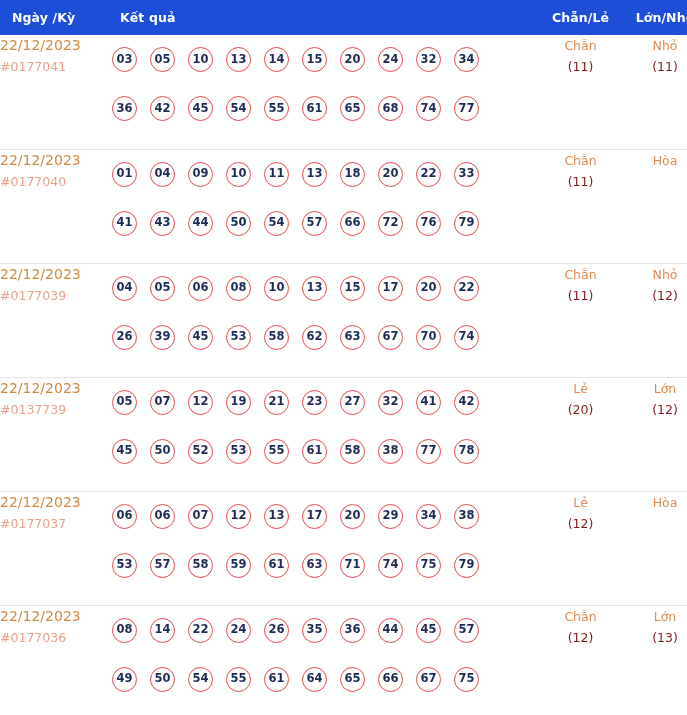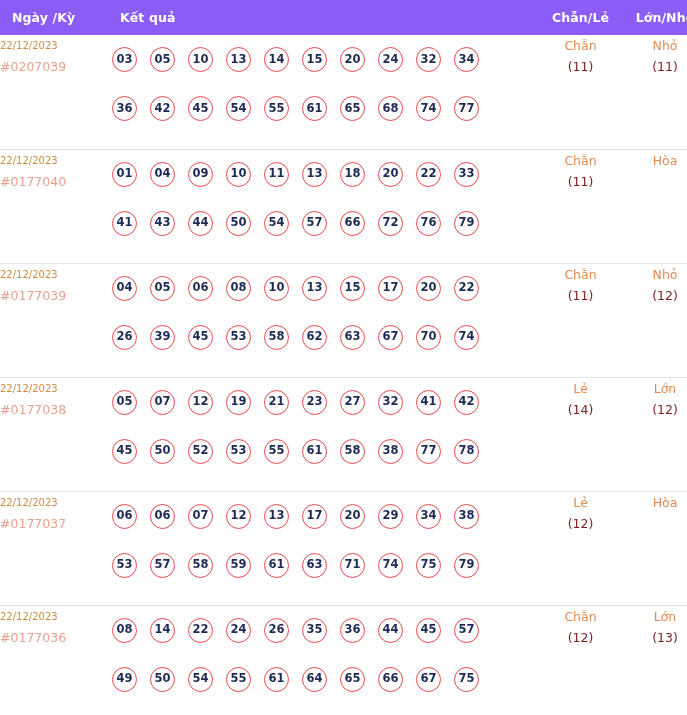--- a/index.html
+++ b/index.html
@@ -19,21 +19,21 @@
     border-collapse: collapse;
     table-layout: fixed;
   }
 
   
   .thead-row {
     height: 35px;
     background: #f28a30;
   }
   .thead-row th {
-    background: #8b5cf6;
+    background: #1d4ed8;
     color: #ffffff;
     font-size: 12.5px;
     font-weight: bold;
     padding: 0;
     vertical-align: middle;
     letter-spacing: 0.1px;
   }
   th.col-date   { width: 100px; text-align: left;   padding-left: 12px; }
   th.col-result { width: 418px; text-align: left;   padding-left: 8px;  }
   th.col-parity { width: 85px;  text-align: center; }
@@ -51,21 +51,21 @@
   }
 
   .cell-date {
     padding-top: 11px;
     padding-left: 12px;
     line-height: 21px;
     white-space: nowrap;
   }
   .date-text {
     display: block;
-    font-size: 10px;
+    font-size: 14px;
     color: #d28a43;
   }
   .period-text {
     display: block;
     font-size: 12.5px;
     color: #e9a18c;
   }
 
   .cell-result {
     padding-top: 7px;
@@ -123,21 +123,21 @@
       <th class="col-date">Ngày /Kỳ</th>
       <th class="col-result">Kết quả</th>
       <th class="col-parity">Chẵn/Lẻ</th>
       <th class="col-size">Lớn/Nhỏ</th>
     </tr>
   </thead>
   <tbody id="table-body">
       <tr class="draw-row">
         <td class="cell-date">
           <span class="date-text">22/12/2023</span>
-          <span class="period-text">#0207039</span>
+          <span class="period-text">#0177041</span>
         </td>
         <td class="cell-result">
           <div class="ball-row">
             <span class="ball">03</span>
             <span class="ball">05</span>
             <span class="ball">10</span>
             <span class="ball">13</span>
             <span class="ball">14</span>
             <span class="ball">15</span>
             <span class="ball">20</span>
@@ -242,21 +242,21 @@
           <span class="stat-count">(11)</span>
         </td>
         <td class="cell-stat">
           <span class="stat-label">Nhỏ</span>
           <span class="stat-count">(12)</span>
         </td>
       </tr>
       <tr class="draw-row">
         <td class="cell-date">
           <span class="date-text">22/12/2023</span>
-          <span class="period-text">#0177038</span>
+          <span class="period-text">#0137739</span>
         </td>
         <td class="cell-result">
           <div class="ball-row">
             <span class="ball">05</span>
             <span class="ball">07</span>
             <span class="ball">12</span>
             <span class="ball">19</span>
             <span class="ball">21</span>
             <span class="ball">23</span>
             <span class="ball">27</span>
@@ -272,21 +272,21 @@
             <span class="ball">55</span>
             <span class="ball">61</span>
             <span class="ball">58</span>
             <span class="ball">38</span>
             <span class="ball">77</span>
             <span class="ball">78</span>
           </div>
         </td>
         <td class="cell-stat">
           <span class="stat-label">Lẻ</span>
-          <span class="stat-count">(14)</span>
+          <span class="stat-count">(20)</span>
         </td>
         <td class="cell-stat">
           <span class="stat-label">Lớn</span>
           <span class="stat-count">(12)</span>
         </td>
       </tr>
       <tr class="draw-row">
         <td class="cell-date">
           <span class="date-text">22/12/2023</span>
           <span class="period-text">#0177037</span>

